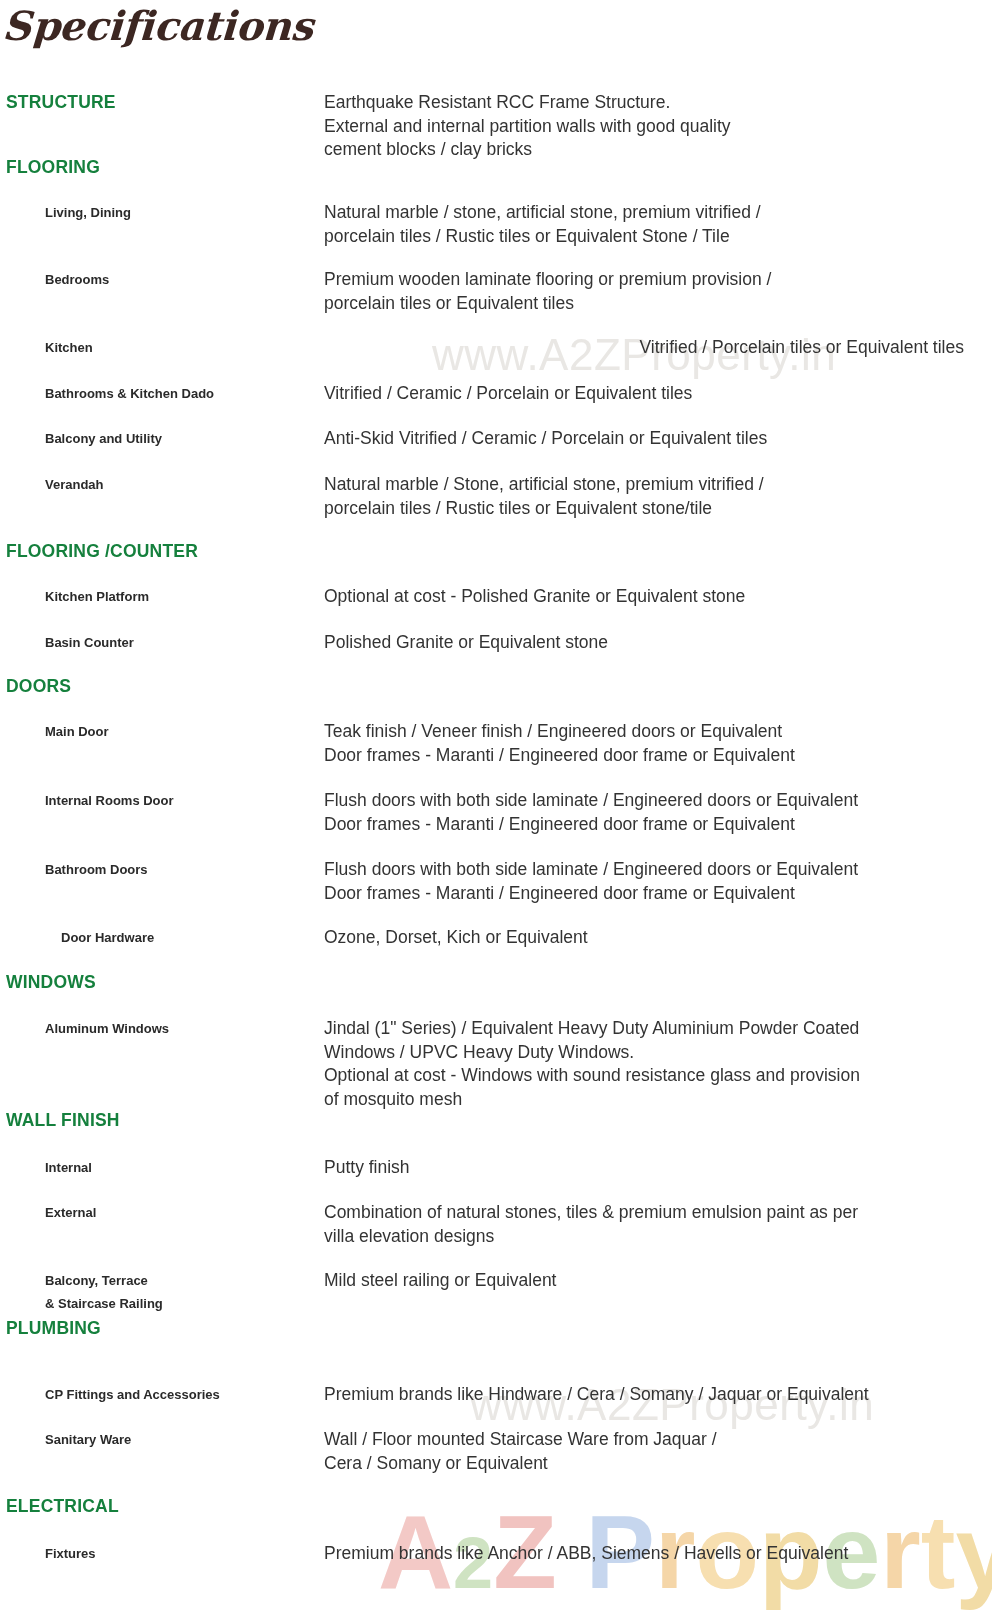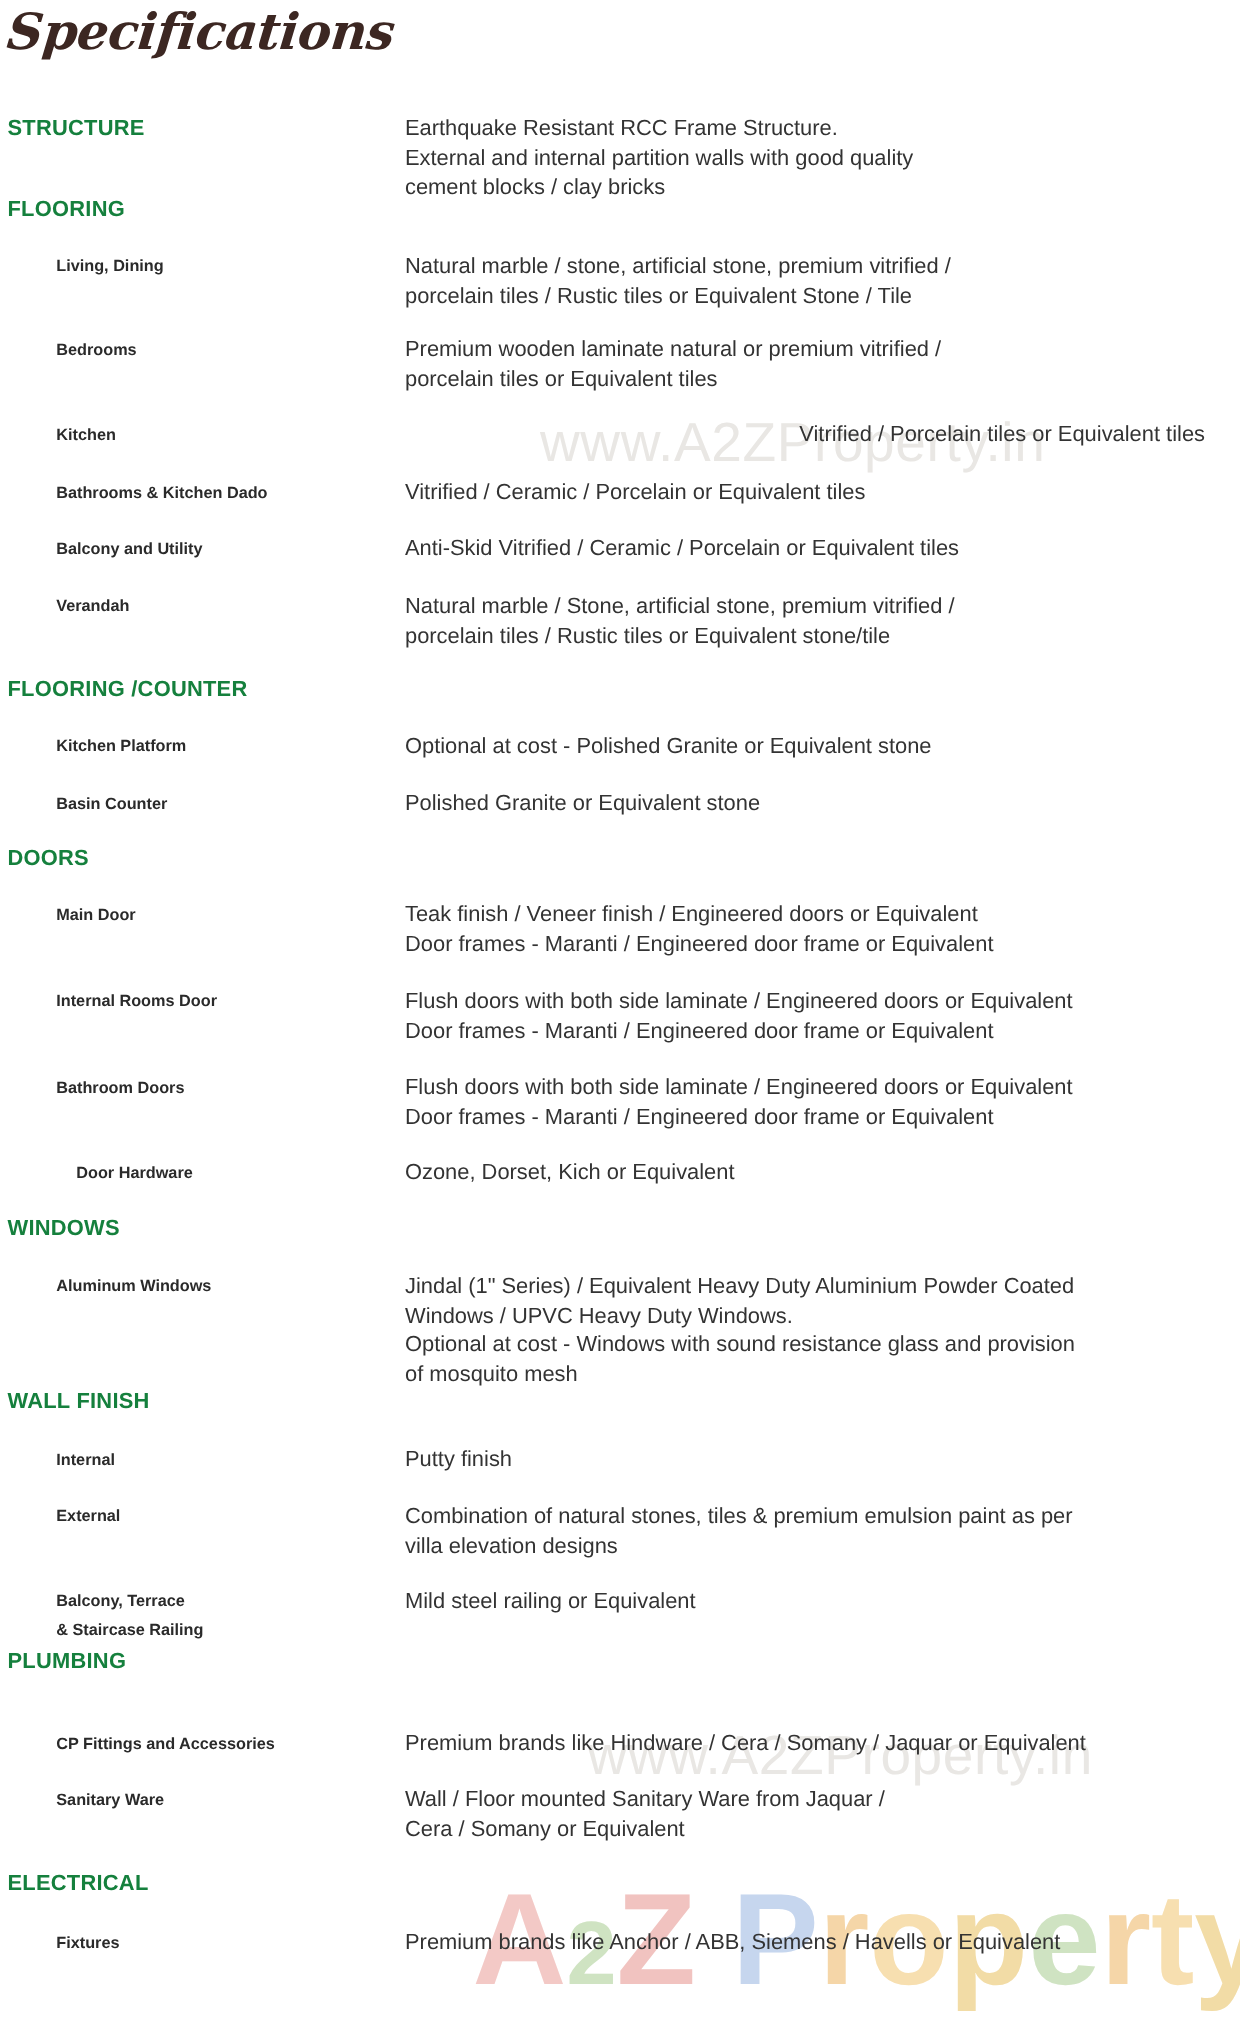--- a/index.html
+++ b/index.html
@@ -110,21 +110,21 @@
   <div class="spec-list" id="spec-list">
       <div class="sec-head" style="top: 92px;">STRUCTURE</div>
       <div class="row-value" style="top: 91px;">Earthquake Resistant RCC Frame Structure.
 External and internal partition walls with good quality
 cement blocks / clay bricks</div>
       <div class="sec-head" style="top: 157px;">FLOORING</div>
       <div class="row-label" style="top: 201px;">Living, Dining</div>
       <div class="row-value" style="top: 201px;">Natural marble / stone,  artificial stone, premium vitrified /
 porcelain tiles / Rustic tiles or Equivalent Stone / Tile</div>
       <div class="row-label" style="top: 268px;">Bedrooms</div>
-      <div class="row-value" style="top: 268px;">Premium wooden laminate natural or premium vitrified /
+      <div class="row-value" style="top: 268px;">Premium wooden laminate flooring or premium provision /
 porcelain tiles or Equivalent tiles</div>
       <div class="row-label" style="top: 336px;">Kitchen</div>
       <div class="row-value" style="top: 336px; text-align: right;">Vitrified / Porcelain tiles or Equivalent tiles</div>
       <div class="row-label" style="top: 382px;">Bathrooms &amp; Kitchen Dado</div>
       <div class="row-value" style="top: 382px;">Vitrified / Ceramic / Porcelain or Equivalent tiles</div>
       <div class="row-label" style="top: 427px;">Balcony and Utility</div>
       <div class="row-value" style="top: 427px;">Anti-Skid Vitrified / Ceramic / Porcelain or Equivalent tiles</div>
       <div class="row-label" style="top: 473px;">Verandah</div>
       <div class="row-value" style="top: 473px;">Natural marble / Stone,  artificial stone, premium vitrified /
 porcelain tiles / Rustic tiles or Equivalent stone/tile</div>
@@ -157,19 +157,19 @@
       <div class="row-label" style="top: 1201px;">External</div>
       <div class="row-value" style="top: 1201px;">Combination of natural stones, tiles &amp; premium emulsion paint as per
 villa elevation designs</div>
       <div class="row-label" style="top: 1269px;">Balcony, Terrace
 &amp; Staircase Railing</div>
       <div class="row-value" style="top: 1269px;">Mild steel railing or Equivalent</div>
       <div class="sec-head" style="top: 1318px;">PLUMBING</div>
       <div class="row-label" style="top: 1383px;">CP Fittings and Accessories</div>
       <div class="row-value" style="top: 1383px;">Premium brands like Hindware / Cera / Somany / Jaquar or Equivalent</div>
       <div class="row-label" style="top: 1428px;">Sanitary Ware</div>
-      <div class="row-value" style="top: 1428px;">Wall / Floor mounted Sanitary Ware from Jaquar /
+      <div class="row-value" style="top: 1428px;">Wall / Floor mounted Staircase Ware from Jaquar /
 Cera / Somany or Equivalent</div>
       <div class="sec-head" style="top: 1496px;">ELECTRICAL</div>
       <div class="row-label" style="top: 1542px;">Fixtures</div>
       <div class="row-value" style="top: 1542px;">Premium brands like Anchor / ABB, Siemens / Havells or Equivalent</div>
     </div>
 </div>
 
 </body></html>

